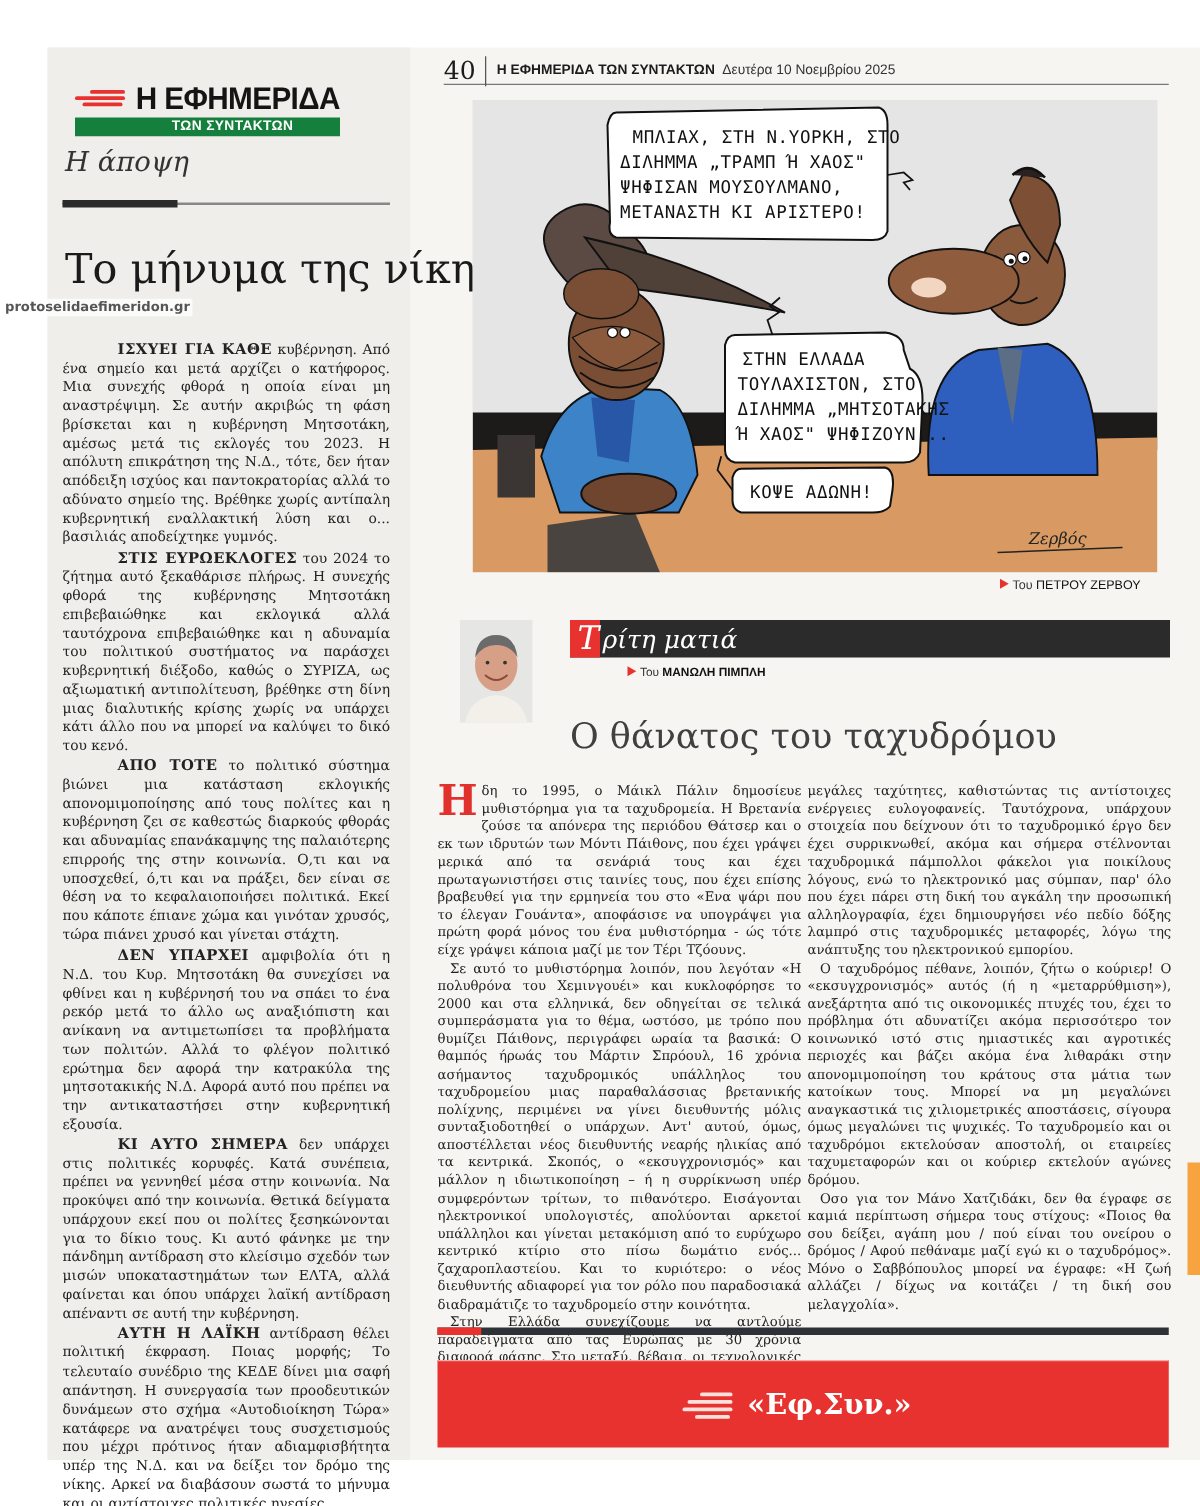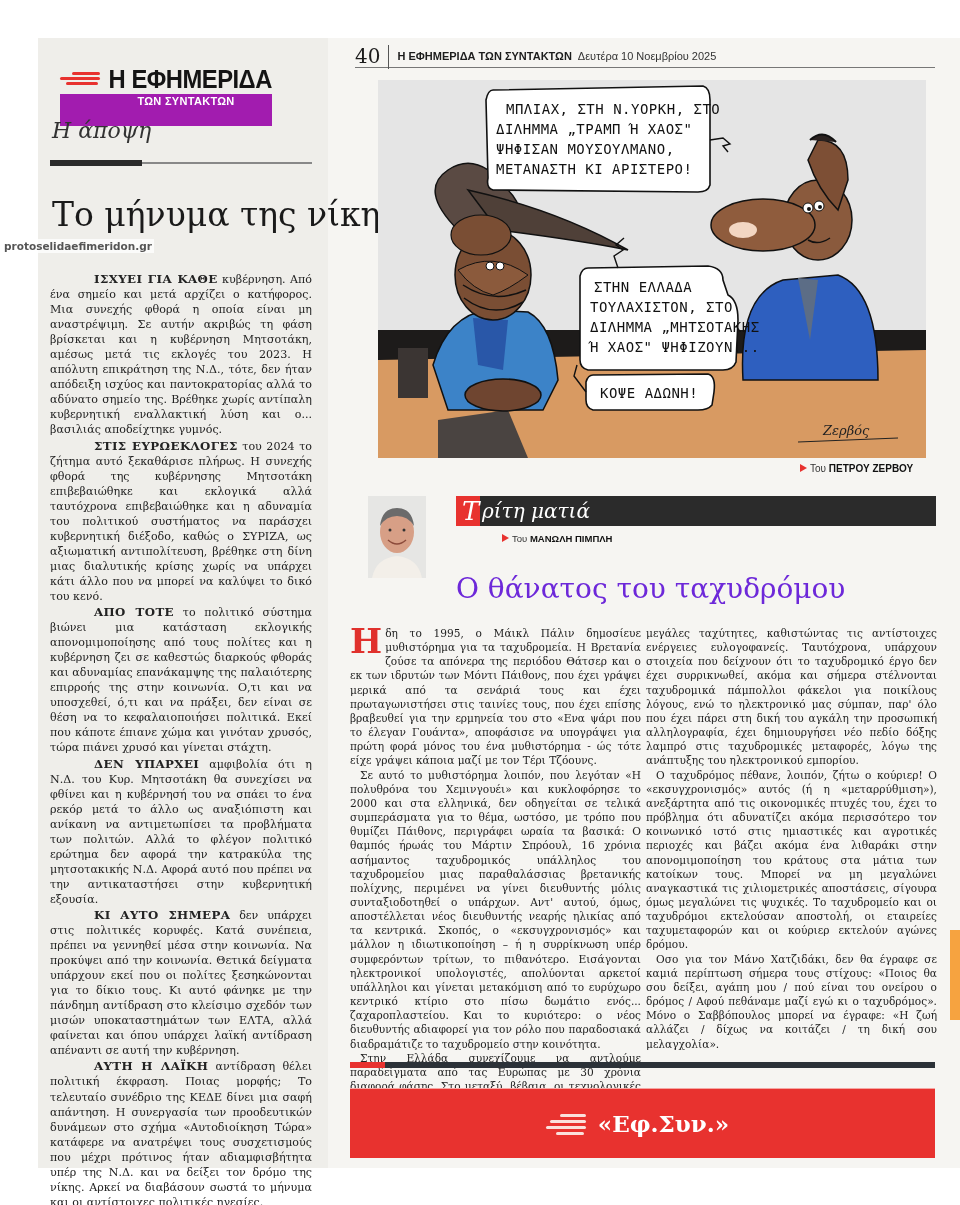--- a/index.html
+++ b/index.html
@@ -11,21 +11,21 @@
 
   
   .masthead { position: absolute; left: 60px; top: 64px; width: 212px; }
   .mast-title { position: relative; display: flex; align-items: center; justify-content: flex-end; height: 30px; }
   .mast-title .streaks { position: absolute; left: 0; top: 8px; width: 44px; height: 16px; }
   .mast-title .streaks i { display: block; height: 3px; margin-bottom: 2px; background: #e8322f; border-radius: 2px; }
   .mast-title .streaks i:nth-child(1){ width: 28px; margin-left: 12px; }
   .mast-title .streaks i:nth-child(2){ width: 40px; }
   .mast-title .streaks i:nth-child(3){ width: 32px; margin-left: 6px; }
   .mast-name { font-family: "Liberation Sans", sans-serif; font-weight: 900; font-size: 25px; letter-spacing: -0.5px; color: #141414; transform: scaleX(0.95); transform-origin: right; }
-  .mast-sub { background: #a21caf; color: #fff; font-family: "Liberation Sans", sans-serif; font-weight: bold; font-size: 11px; text-align: center; height: 32px; line-height: 15px; padding-left: 40px; letter-spacing: 0.3px; }
+  .mast-sub { background: #15803d; color: #fff; font-family: "Liberation Sans", sans-serif; font-weight: bold; font-size: 11px; text-align: center; height: 15px; line-height: 15px; padding-left: 40px; letter-spacing: 0.3px; }
 
   .section-label { position: absolute; left: 52px; top: 118px; font-size: 22px; font-style: italic; color: #333; }
   .section-rule { position: absolute; left: 50px; top: 162px; width: 262px; height: 2px; background: #888; }
   .section-rule b { display: block; width: 92px; height: 6px; margin-top: -2px; background: #2a2a2a; }
 
   .op-title { position: absolute; left: 52px; top: 196px; font-size: 33px; line-height: 38px; color: #1a1a1a; font-weight: normal; }
   .watermark { position: absolute; left: 2px; top: 239px; font-family: "DejaVu Sans", sans-serif; font-weight: bold; font-size: 10.5px; color: #555; background: rgba(255,255,255,0.75); padding: 1px 2px; }
 
   .op-body { position: absolute; left: 50px; top: 272px; width: 262px; font-size: 11.1px; line-height: 15.05px; text-align: justify; color: #222; }
   .op-body p { margin-bottom: 1px; }
@@ -35,32 +35,32 @@
   .page-header { position: absolute; left: 355px; top: 44px; width: 580px; height: 24px; display: flex; align-items: center; border-bottom: 1px solid #777; }
   .page-num { font-size: 20px; font-family: "DejaVu Serif", serif; padding-right: 8px; border-right: 1px solid #555; margin-right: 8px; height: 24px; line-height: 22px; margin-top: 2px; }
   .hdr-paper { font-family: "Liberation Sans", sans-serif; font-weight: bold; font-size: 11px; margin-right: 6px; }
   .hdr-date { font-family: "Liberation Sans", sans-serif; font-size: 11px; color: #333; }
 
   
   .cartoon { position: absolute; left: 378px; top: 80px; width: 548px; height: 378px; overflow: hidden; background: #e5e5e5; }
   .cartoon svg { display: block; }
   .bubble-text { font-family: "DejaVu Sans Mono", monospace; font-size: 14px; fill: #111; letter-spacing: 0.5px; }
   .credit { position: absolute; left: 800px; top: 463px; font-family: "Liberation Sans", sans-serif; font-size: 10px; color: #333; }
-  .credit b { font-weight: bold; color: #111; margin-top: 29px; }
+  .credit b { font-weight: normal; color: #111; margin-top: 29px; }
   .tri { display: inline-block; width: 0; height: 0; border-left: 7px solid #e8322f; border-top: 4px solid transparent; border-bottom: 4px solid transparent; margin-right: 3px; vertical-align: 0; }
 
   
   .portrait { position: absolute; left: 368px; top: 496px; width: 58px; height: 82px; background: #eaeaea; overflow: hidden; }
   .col-banner { position: absolute; left: 456px; top: 496px; width: 480px; height: 30px; background: #2b2b2b; display: flex; align-items: center; }
   .col-banner .red { width: 24px; height: 30px; background: #e8322f; position: relative; }
   .col-banner .red span { position: absolute; left: 6px; top: 0; font-size: 26px; font-style: italic; color: #fff; line-height: 30px; }
   .col-banner .rest { color: #fff; font-size: 20px; font-style: italic; padding-left: 2px; line-height: 30px; }
   .author { position: absolute; left: 458px; top: 533px; font-family: "Liberation Sans", sans-serif; font-size: 9.5px; color: #333; padding-left: 44px; }
   .author b { font-weight: bold; color: #111; }
-  .art-title { position: absolute; left: 456px; top: 572px; font-size: 28px; color: #6d28d9; font-weight: normal; }
+  .art-title { position: absolute; left: 456px; top: 572px; font-size: 28px; color: #404040; font-weight: normal; }
 
   .art-col { position: absolute; top: 626px; width: 291px; font-size: 10.6px; line-height: 14.15px; text-align: justify; color: #222; }
   .art-col p { text-indent: 10px; margin-bottom: 0; }
   .art-col p.first { text-indent: 0; }
   .dropcap { float: left; font-family: "DejaVu Serif", serif; font-weight: bold; color: #e0312d; font-size: 34px; line-height: 28px; margin: 1px 3px 0 0; }
   .art-col.c1 { left: 350px; }
   .art-col.c2 { left: 646px; }
 
   .orange-tab { position: absolute; left: 950px; top: 930px; width: 10px; height: 90px; background: #f6a340; }
 

